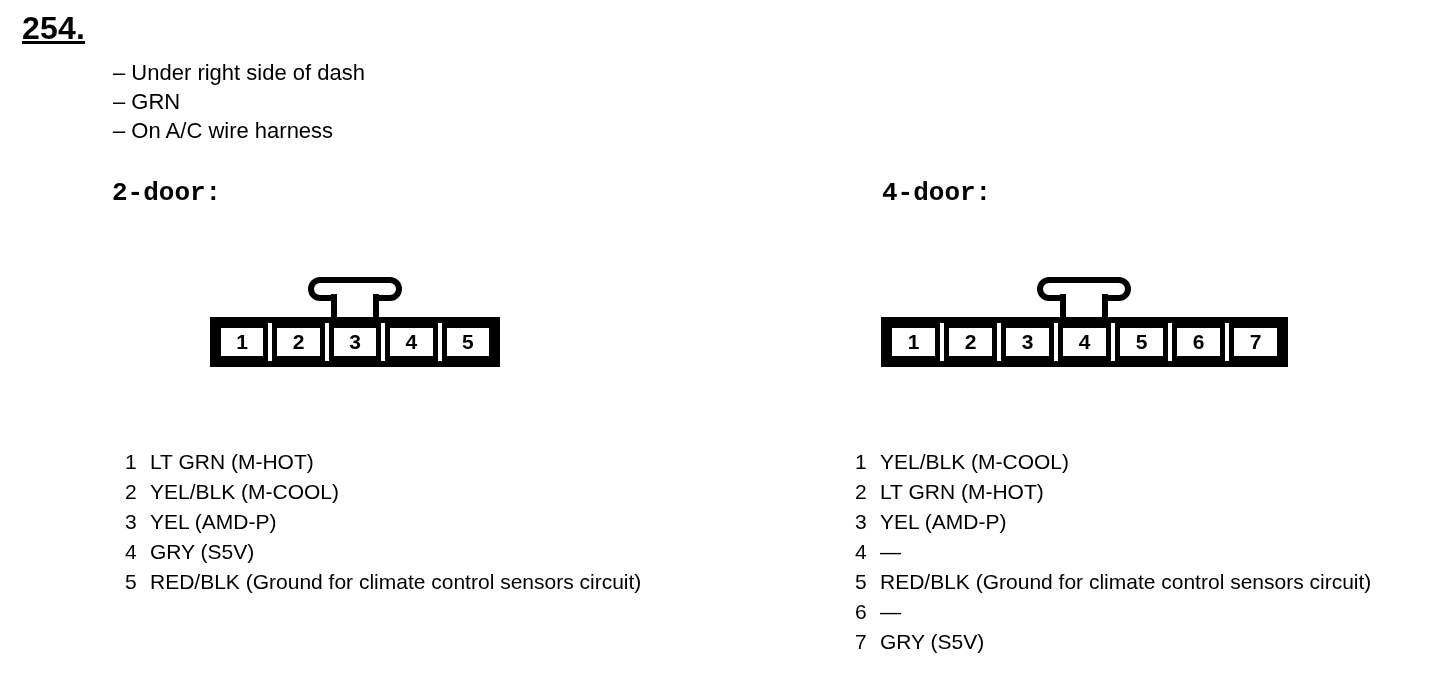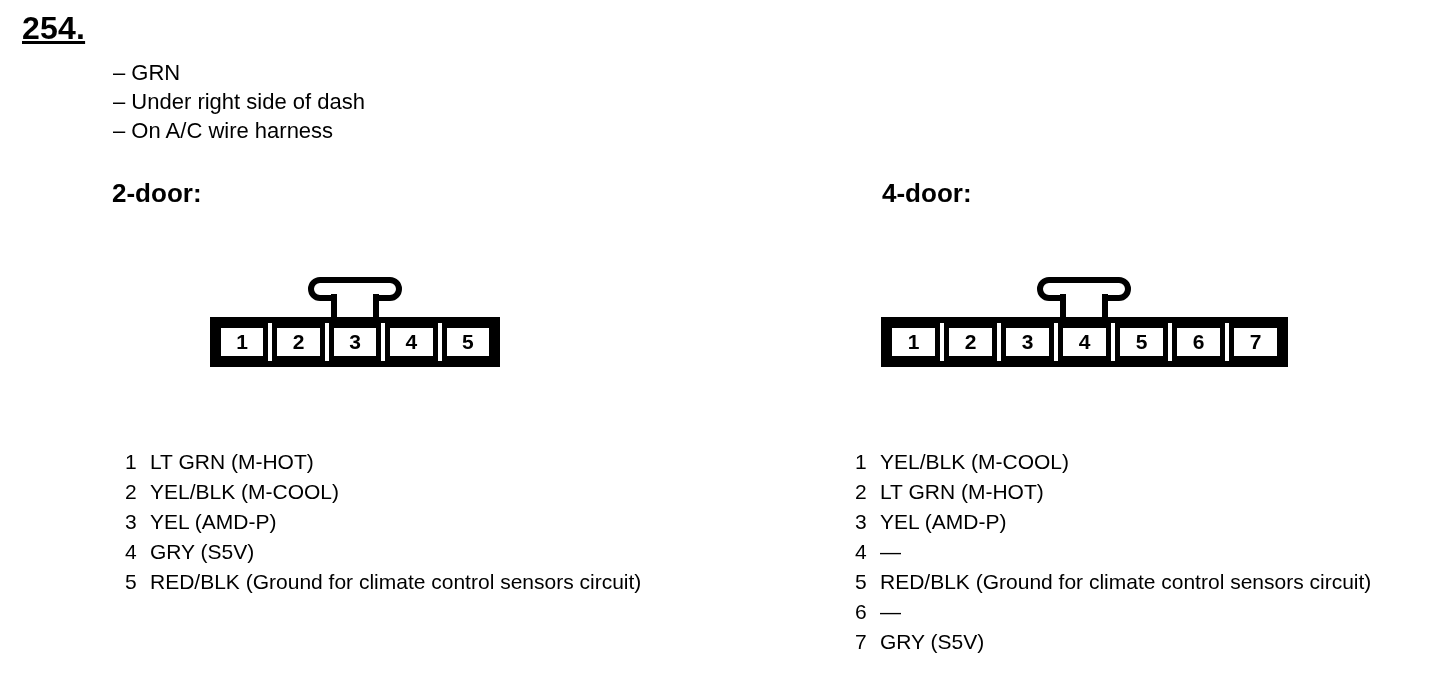--- a/index.html
+++ b/index.html
@@ -31,20 +31,21 @@
     font-size: 22px;
     line-height: 29px;
     white-space: nowrap;
   }
 
   
   .section-label {
     font-size: 26px;
     font-weight: bold;
     white-space: nowrap;
+    font-family: Liberation Mono, monospace;
   }
 
   
   .conn-box {
     height: 50px;
     border: 6px solid #000;
     background: #fff;
     display: flex;
     gap: 4px;
     z-index: 0;
@@ -86,22 +87,22 @@
   .pin-num { width: 25px; flex: 0 0 25px; }
 </style>
 </head>
 <body>
 
 <div class="abs title-row">
   <span class="title-num">254.</span>
 </div>
 
 <div class="abs bullets" id="bullets">
+    <div>– Under right side of dash</div>
     <div>– GRN</div>
-    <div>– Under right side of dash</div>
     <div>– On A/C wire harness</div>
   </div>
 
 <div id="sections">
     <div class="abs section-label" style="left:112px;top:178px;">2-door:</div>
     <div class="abs tab-bar" style="left:308px;top:277px;"></div>
     <div class="abs tab-stem" style="left:331px;top:294px;"></div>
     <div class="abs conn-box" style="left:210px;top:317px;width:290px;">
       <div class="conn-cell">1</div>
       <div class="conn-cell">2</div>

